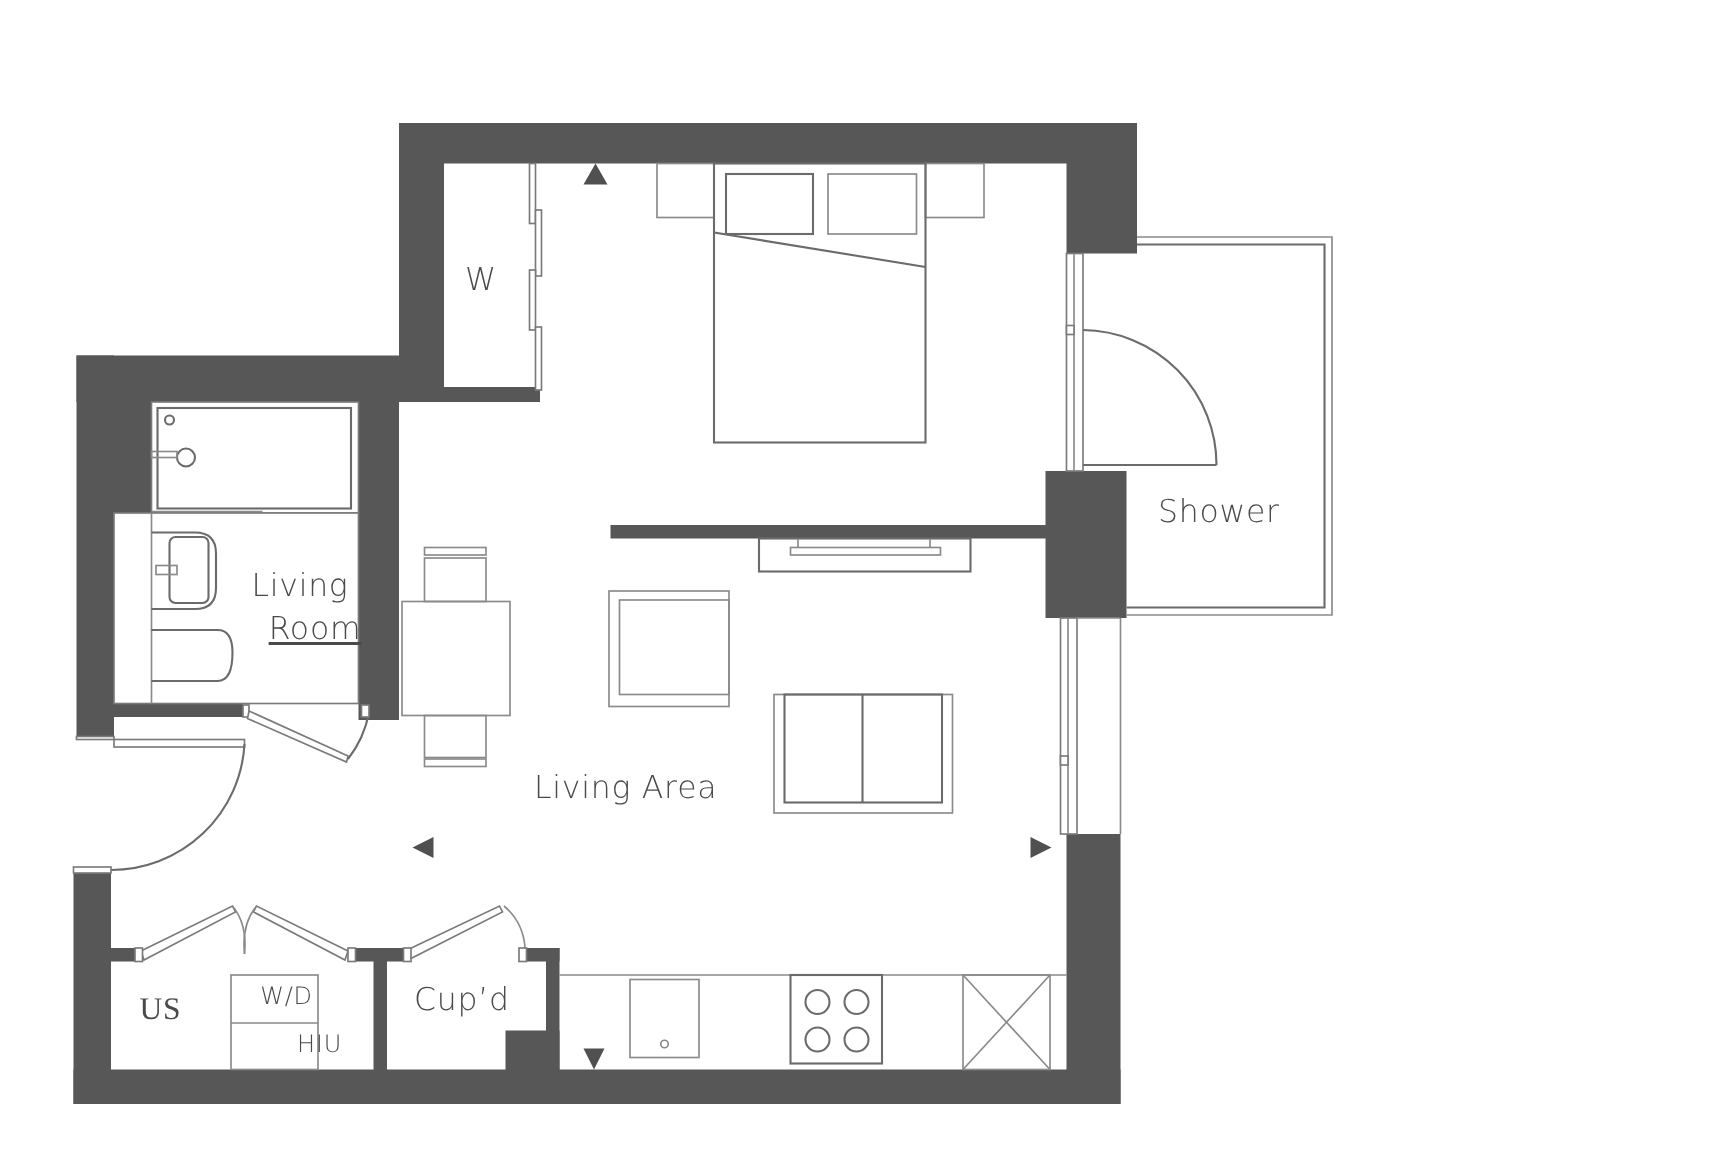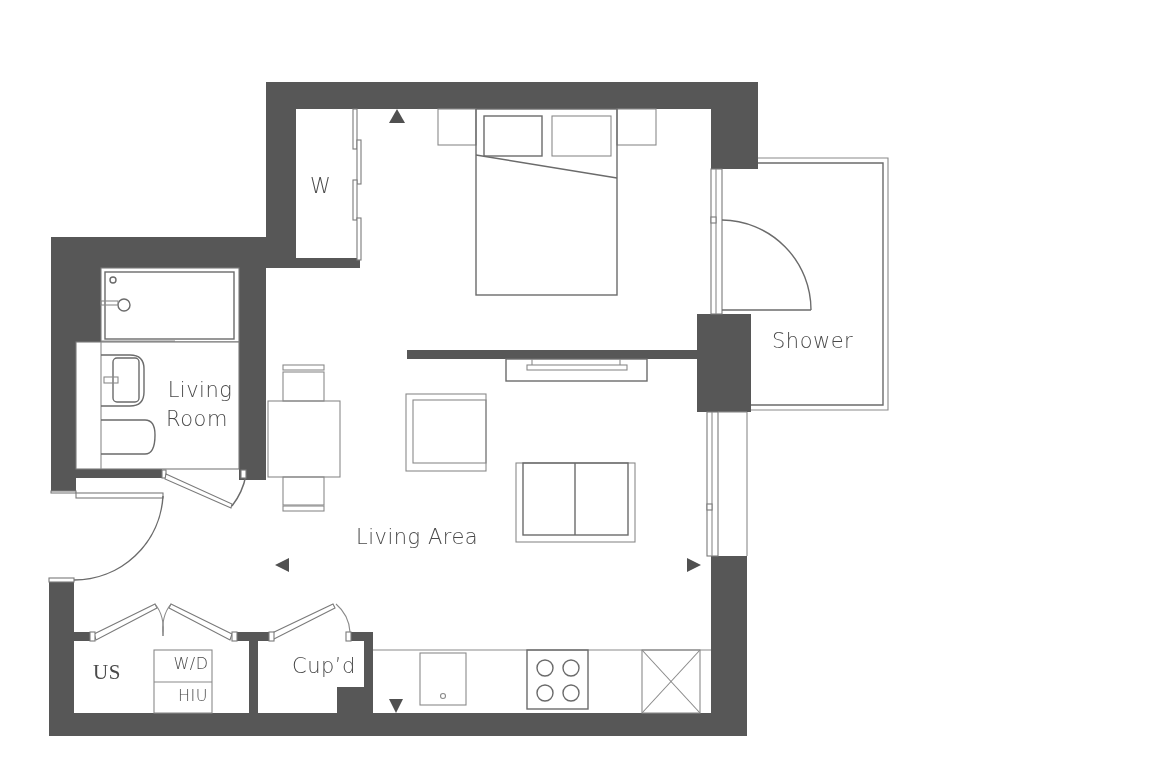--- a/index.html
+++ b/index.html
@@ -187,18 +187,18 @@
     <polygon class="arrow" points="397,109 389,123 405,123"></polygon>
     <polygon class="arrow" points="275,565 289,558 289,572"></polygon>
     <polygon class="arrow" points="701,565 687,558 687,572"></polygon>
     <polygon class="arrow" points="396,713 389,699 403,699"></polygon>
   </g>
 </svg>
 
 <div class="label lg" style="left:310px; top:174px;">W</div>
 <div class="label lg" style="left:772px; top:329px;">Shower</div>
 <div class="label lg" style="left:154px; top:378px; width:92px;">Living</div>
-<div class="label lg" style="left:151px; top:407px; width:92px;">Room</div>
-<div class="label lg" style="left:356px; top:513px;margin-top:12px;">Living Area</div>
+<div class="label lg" style="left:164px; top:407px; width:92px;text-decoration:underline;">Room</div>
+<div class="label lg" style="left:356px; top:513px;">Living Area</div>
 <div class="label lg" style="left:93px; top:660px;font-family:Liberation Serif, serif;">US</div>
 <div class="label sm" style="left:154px; top:655px; width:74px;">W/D</div>
-<div class="label sm" style="left:154px; top:687px; width:78px;">HIU</div>
-<div class="label lg" style="left:292px; top:654px;">Cup’d</div>
+<div class="label sm" style="left:154px; top:687px; width:78px;padding-left:20px;">HIU</div>
+<div class="label lg" style="left:276px; top:654px;">Cup’d</div>
 
 </body></html>

